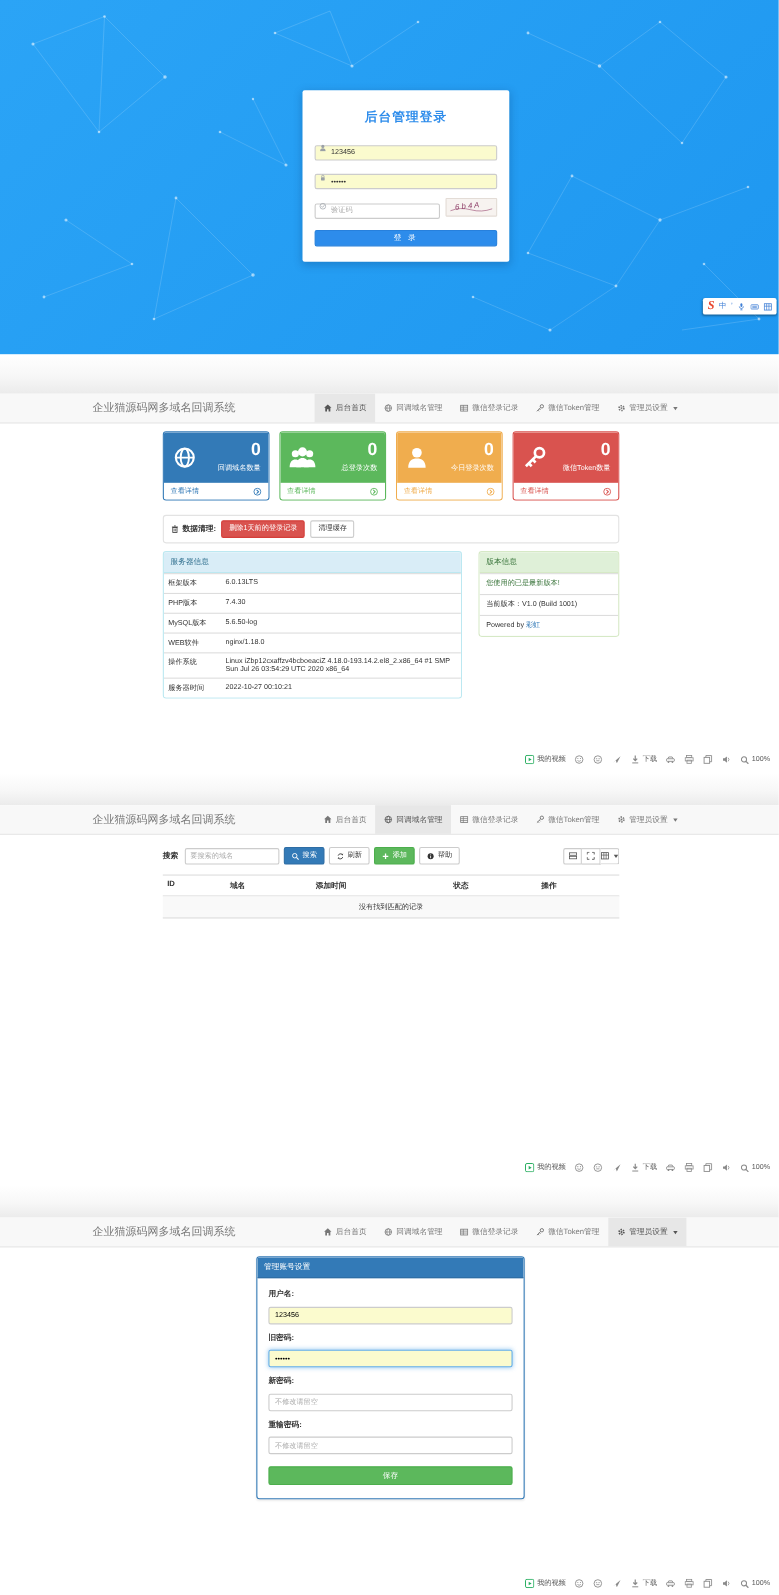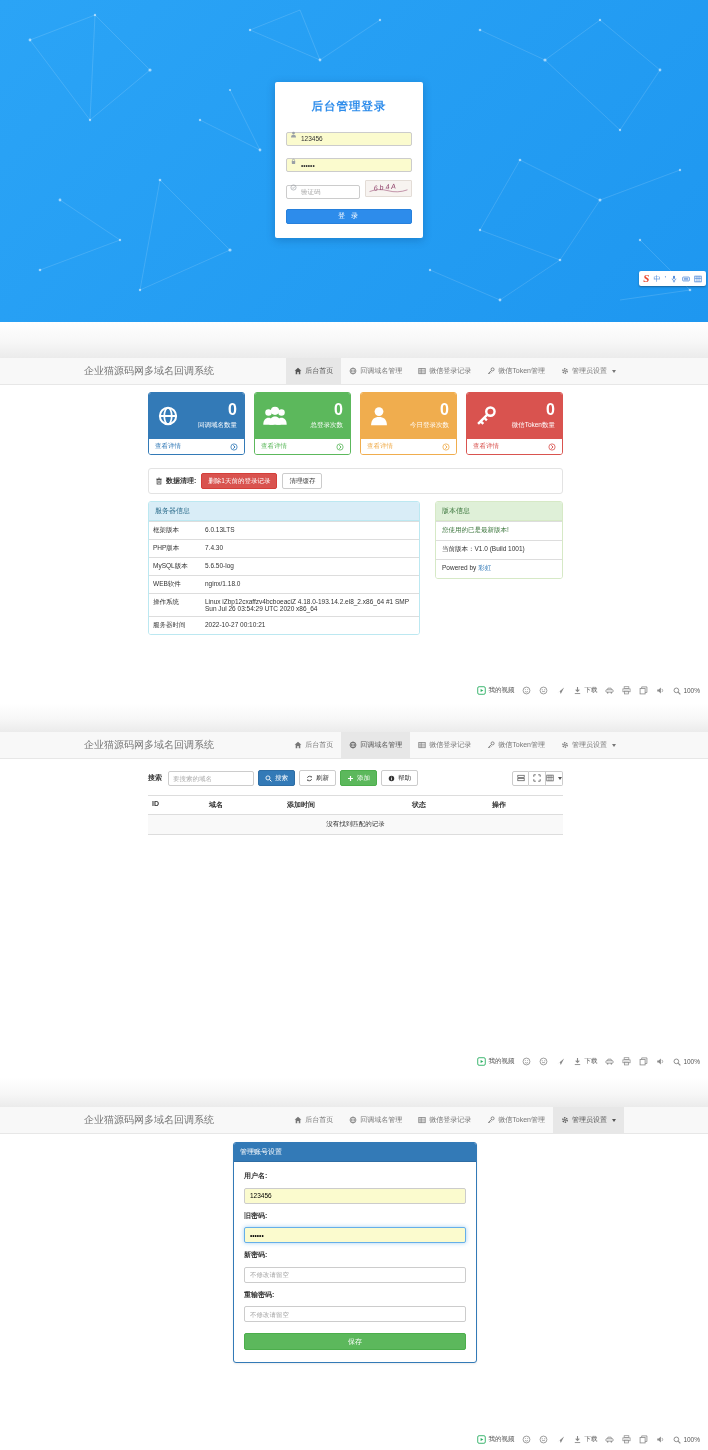--- a/index.html
+++ b/index.html
@@ -11,21 +11,21 @@
   .sec-login{position:relative;height:322px;background:linear-gradient(135deg,#2ba4f6,#1e97f0);overflow:hidden}
   .spacer{background:linear-gradient(#ffffff 0%,#f7f7f7 55%,#ebebeb 100%)}
   .s1{height:36px}.s2{height:29px}.s3{height:29px}
   .sec-app{position:relative;background:#fff}
   .sec-dash{height:345px}.sec-dom{height:346px}.sec-set{height:343px}
 
   
   .stars{position:absolute;inset:0;width:100%;height:100%}
 
   
-  .login-box{position:absolute;left:275px;top:82px;width:148px;background:#fff;border-radius:2px;
+  .login-box{position:absolute;left:275px;top:82px;width:188px;background:#fff;border-radius:2px;
     box-shadow:0 2px 8px rgba(0,40,90,.25);padding:10px 11px 14px}
   .login-title{text-align:center;color:#2d8ceb;font-weight:bold;font-size:11.5px;margin:7px 0 13px;letter-spacing:1px}
   .lgroup{position:relative;margin-bottom:8px}
   .lgroup .fico{position:absolute;left:4px;top:4px;color:#9aa0a6}
   .linput{width:100%;height:14px;border:1px solid #ccc;border-radius:2px;padding:0 4px 0 14px;font-size:6.5px;color:#333;outline:none}
   .linput::placeholder{color:#aaa}
   .yellow{background:#fbfbce}
   .cap-row{display:flex;gap:5px;margin-bottom:10px}
   .cap-row .lgroup{flex:1;margin-bottom:0}
   .captcha{width:47px;height:17px;background:#f7f3f0;border:1px solid #e3dcd6;border-radius:1px}

